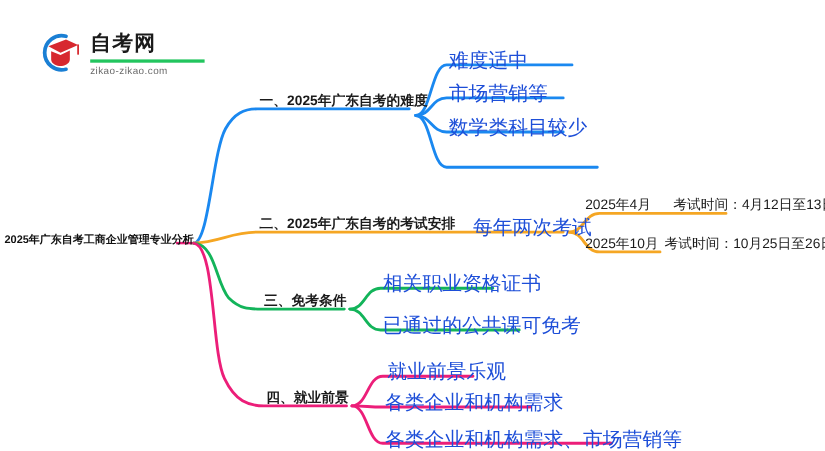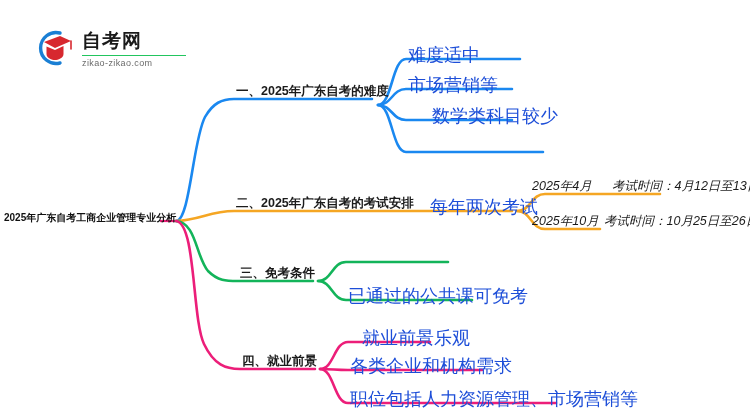--- a/index.html
+++ b/index.html
@@ -12,30 +12,30 @@
   }
   #canvas{position:absolute;inset:0;width:750px;height:410px;margin-top:19px;}
   svg.edges{position:absolute;left:0;top:0;width:750px;height:410px;pointer-events:none;}
 
   
   .logo{position:absolute;left:30px;top:8px;display:flex;align-items:center;gap:8px;}
   .logo-mark{position:relative;width:44px;height:42px;flex:0 0 auto;}
   .logo-text{display:flex;flex-direction:column;line-height:1;padding-top:2px;}
   .logo-title{font-size:19px;font-weight:bold;color:#1a1a1a;letter-spacing:1px;}
   .logo-sub{font-size:9px;color:#6b6b6b;letter-spacing:0.4px;margin-top:5px;
-            border-top:1px solid #22c55e;padding-top:3px;width:104px;}
+            border-top:3px solid #22c55e;padding-top:3px;width:104px;}
 
   
   .node{position:absolute;white-space:nowrap;color:#1b1b1b;}
   .node-label{display:block;white-space:nowrap;}
 
   .root{font-size:10px;font-weight:bold;color:#111;}
   .lvl1{font-size:12.5px;font-weight:bold;color:#1b1b1b;}
   .lvl2{font-size:18px;color:#1d4ed8;}
-  .lvl3{font-size:12.5px;color:#1b1b1b;font-style:italic;}
+  .lvl3{font-size:12.5px;color:#1b1b1b;}
 </style>
 </head>
 <body>
 
 <div id="canvas">
 
   <div class="logo">
     <div class="logo-mark">
       <svg width="44" height="42" viewBox="0 0 44 42">
         <path d="M30 6 A15.5 15.5 0 1 0 30 36" fill="none" stroke="#1a7fd4" stroke-width="3.4" stroke-linecap="round"></path>
@@ -81,21 +81,21 @@
 
   <div class="node lvl1" style="left:236px;top:64px;">
     <span class="node-label">一、2025年广东自考的难度</span>
   </div>
   <div class="node lvl2" style="left:408px;top:24px;">
     <span class="node-label">难度适中</span>
   </div>
   <div class="node lvl2" style="left:408px;top:54px;">
     <span class="node-label">市场营销等</span>
   </div>
-  <div class="node lvl2" style="left:432px;top:85px;">
+  <div class="node lvl2" style="left:408px;top:85px;">
     <span class="node-label">数学类科目较少</span>
   </div>
 
   <div class="node lvl1" style="left:236px;top:176px;">
     <span class="node-label">二、2025年广东自考的考试安排</span>
   </div>
   <div class="node lvl2" style="left:430px;top:176px;">
     <span class="node-label">每年两次考试</span>
   </div>
   <div class="node lvl3" style="left:532px;top:159px;">
@@ -107,30 +107,33 @@
   <div class="node lvl3" style="left:532px;top:194px;">
     <span class="node-label">2025年10月</span>
   </div>
   <div class="node lvl3" style="left:604px;top:194px;">
     <span class="node-label">考试时间：10月25日至26日</span>
   </div>
 
   <div class="node lvl1" style="left:240px;top:246px;">
     <span class="node-label">三、免考条件</span>
   </div>
+  <div class="node lvl2" style="left:348px;top:227px;">
+    <span class="node-label">相关职业资格证书</span>
+  </div>
   <div class="node lvl1" style="left:242px;top:334px;">
     <span class="node-label">四、就业前景</span>
   </div>
 
   <div class="node lvl2" style="left:348px;top:265px;">
     <span class="node-label">已通过的公共课可免考</span>
   </div>
-  <div class="node lvl2" style="left:362px;top:307px;">
+  <div class="node lvl2" style="left:352px;top:307px;">
     <span class="node-label">就业前景乐观</span>
   </div>
   <div class="node lvl2" style="left:350px;top:335px;">
     <span class="node-label">各类企业和机构需求</span>
   </div>
   <div class="node lvl2" style="left:350px;top:368px;">
-    <span class="node-label">职位包括人力资源管理、市场营销等</span>
+    <span class="node-label">各类企业和机构需求、市场营销等</span>
   </div>
 
 </div>
 
 </body></html>

